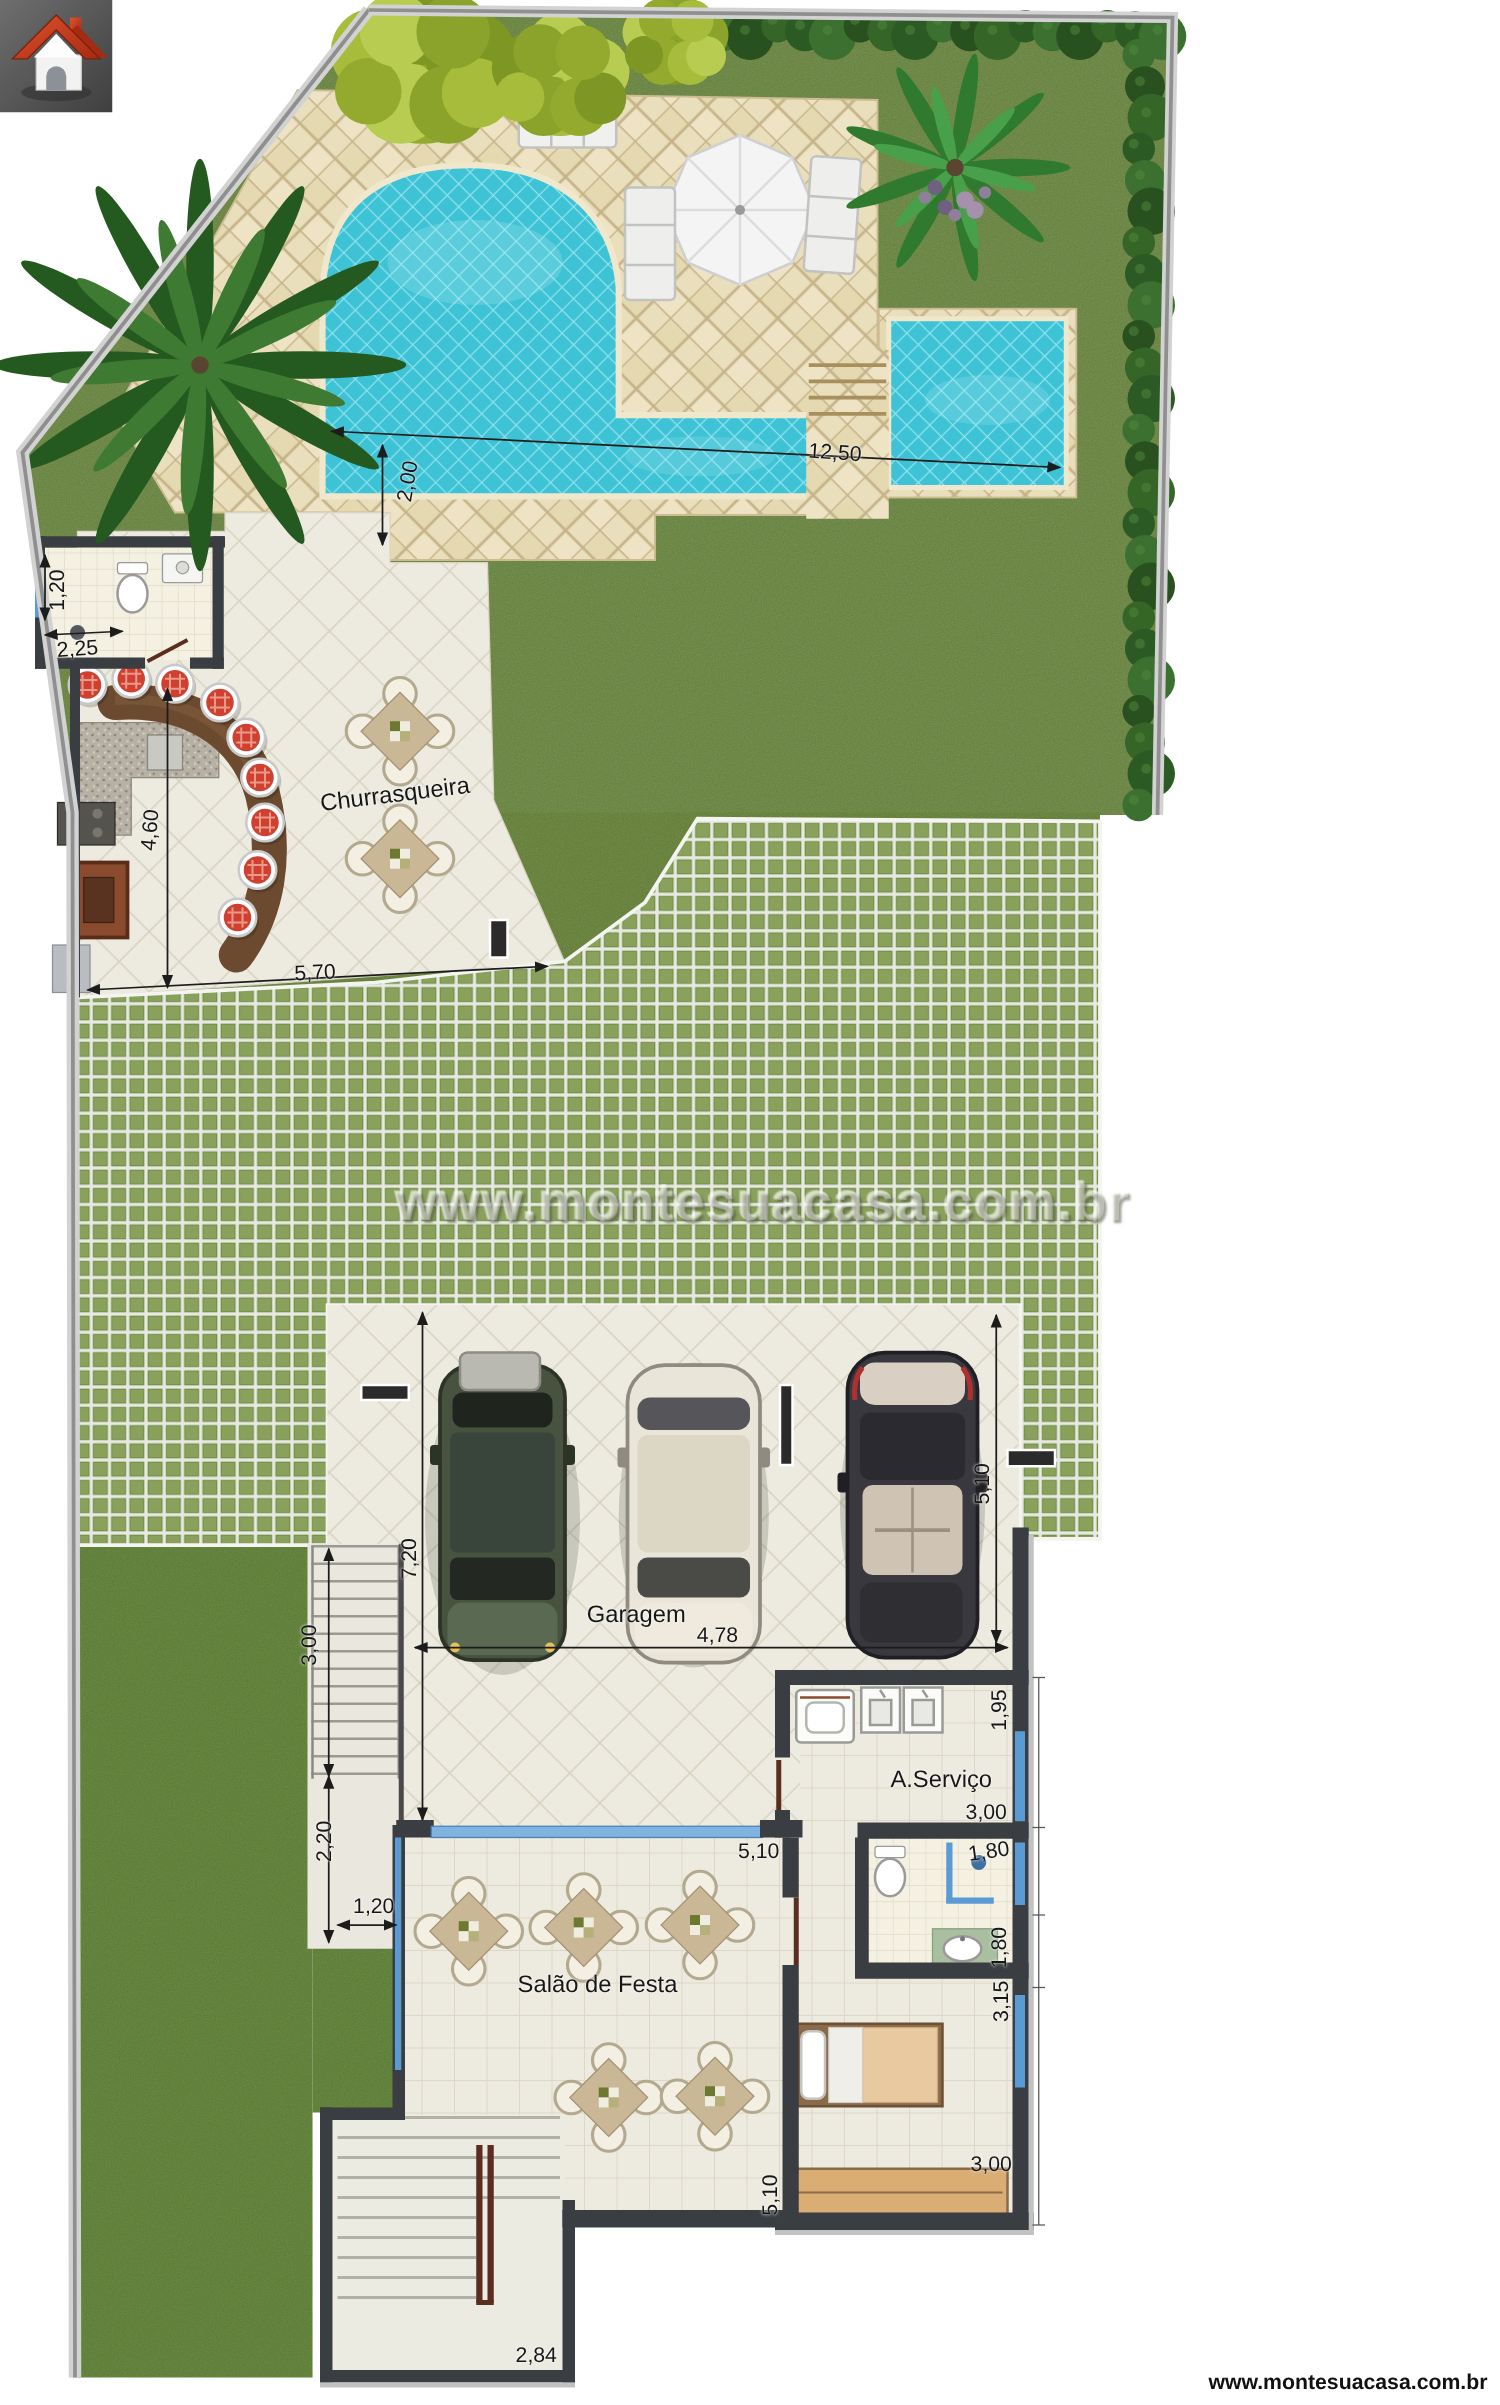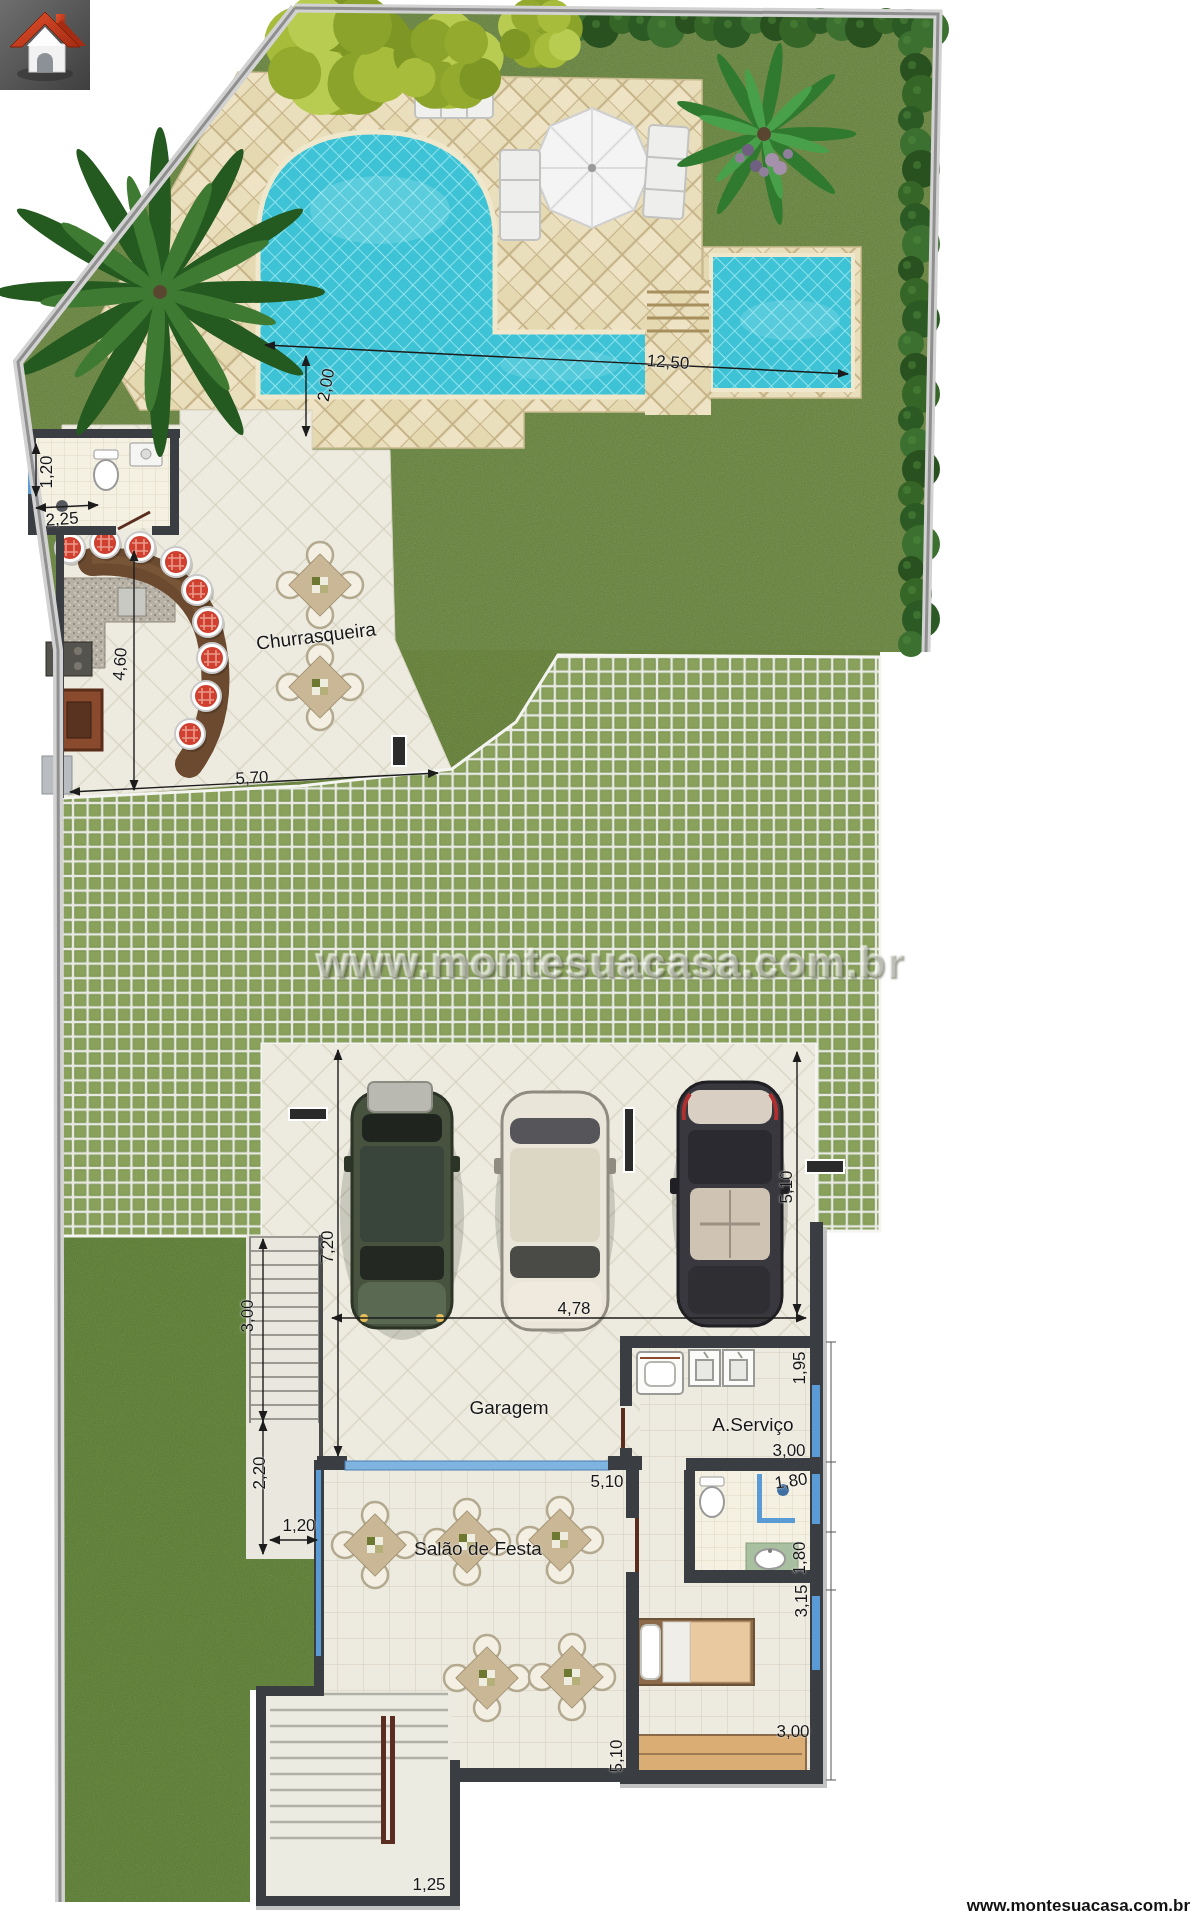--- a/index.html
+++ b/index.html
@@ -677,35 +677,35 @@
   <span class="lbl" style="left:326px;top:385px;--r:-80deg">2,00</span>
   <span class="lbl" style="left:668px;top:362px;--r:4deg">12,50</span>
   <span class="lbl" style="left:46px;top:472px;--r:-90deg">1,20</span>
   <span class="lbl" style="left:62px;top:519px;--r:-4deg">2,25</span>
   <span class="lbl" style="left:120px;top:664px;--r:-85deg">4,60</span>
   <span class="lbl" style="left:252px;top:778px;--r:-3deg">5,70</span>
   <span class="lbl room" style="left:316px;top:636px;--r:-7deg">Churrasqueira</span>
   <span class="lbl" style="left:327px;top:1247px;--r:-90deg">7,20</span>
   <span class="lbl" style="left:247px;top:1316px;--r:-90deg">3,00</span>
   <span class="lbl" style="left:574px;top:1308px">4,78</span>
-  <span class="lbl room" style="left:509px;top:1407px">Garagem</span>
+  <span class="lbl room" style="left:509px;top:1292px">Garagem</span>
   <span class="lbl" style="left:786px;top:1187px;--r:-90deg">5,10</span>
   <span class="lbl" style="left:259px;top:1473px;--r:-90deg">2,20</span>
   <span class="lbl" style="left:299px;top:1525px">1,20</span>
   <span class="lbl" style="left:607px;top:1481px">5,10</span>
   <span class="lbl room" style="left:753px;top:1424px">A.Serviço</span>
   <span class="lbl" style="left:799px;top:1368px;--r:-90deg">1,95</span>
   <span class="lbl" style="left:789px;top:1450px">3,00</span>
   <span class="lbl" style="left:791px;top:1481px;--r:-8deg">1,80</span>
   <span class="lbl" style="left:799px;top:1558px;--r:-90deg">1,80</span>
   <span class="lbl" style="left:801px;top:1601px;--r:-90deg">3,15</span>
-  <span class="lbl room" style="left:478px;top:1548px">Salão de Festa</span>
+  <span class="lbl room" style="left:478px;top:1588px">Salão de Festa</span>
   <span class="lbl" style="left:616px;top:1756px;--r:-90deg">5,10</span>
   <span class="lbl" style="left:793px;top:1731px">3,00</span>
-  <span class="lbl" style="left:429px;top:1884px">1,25</span>
+  <span class="lbl" style="left:429px;top:1884px">2,84</span>
 </div>
 
 <div class="wm-center">www.montesuacasa.com.br</div>
 <div class="wm-footer">www.montesuacasa.com.br</div>
 
 <div class="logo">
   <svg width="90" height="90" viewBox="0 0 90 90">
     <defs>
       <linearGradient id="lg" x1="0" y1="0" x2="1" y2="1">
         <stop offset="0" stop-color="#6e6e6e"></stop>

